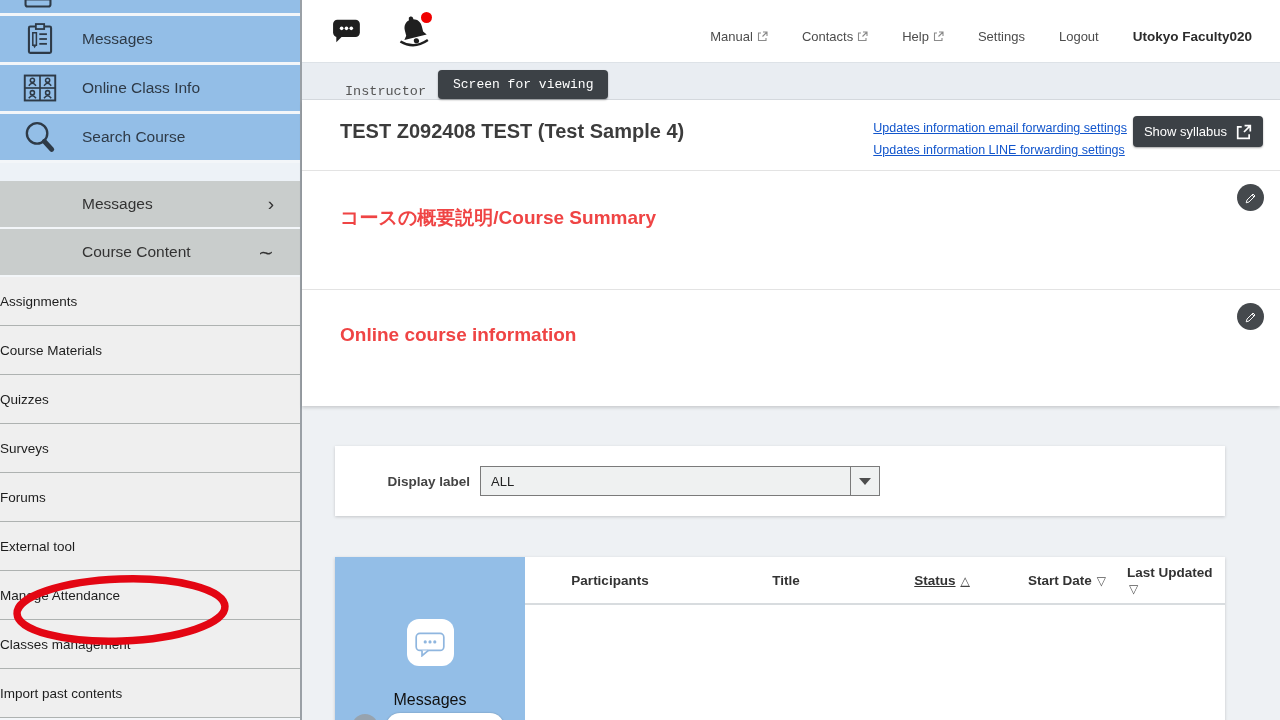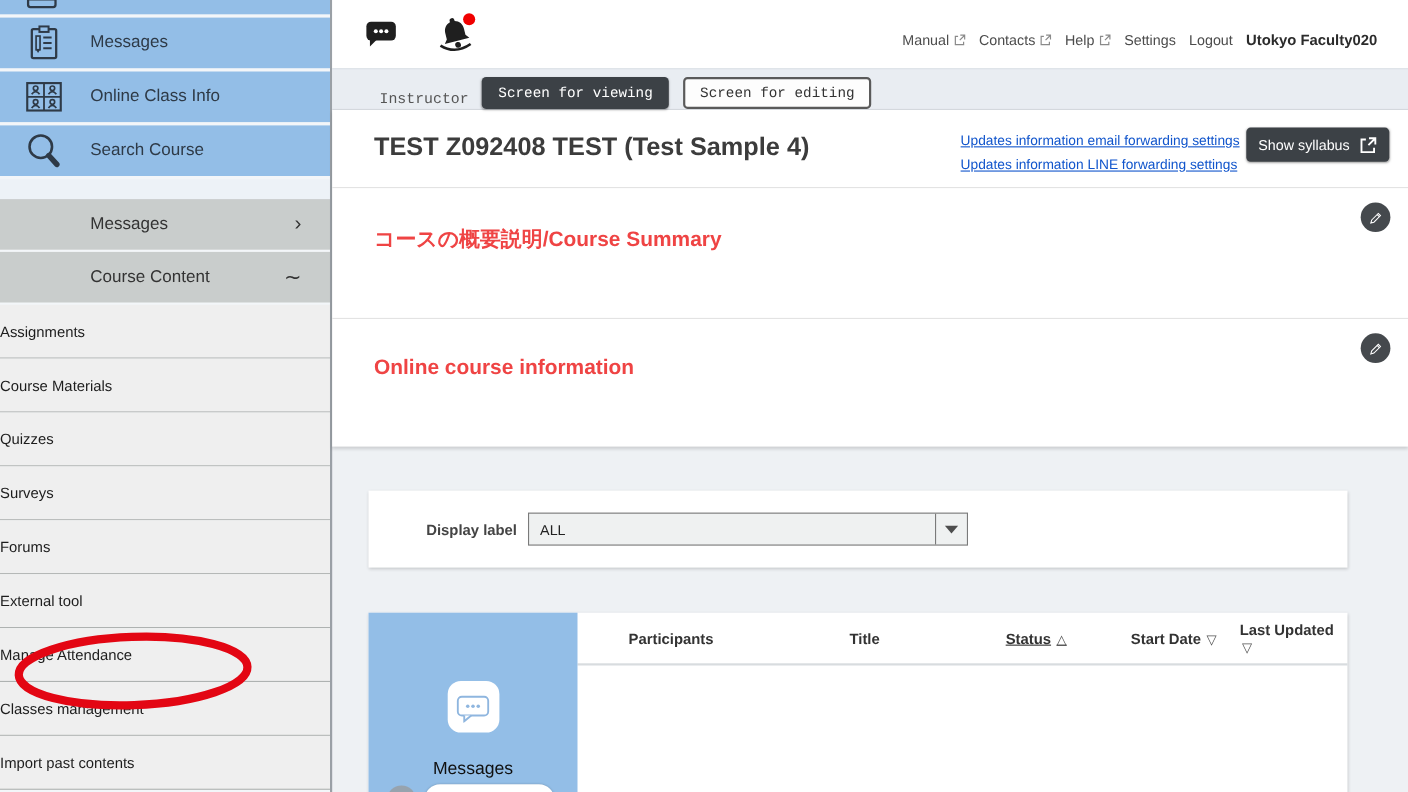--- a/index.html
+++ b/index.html
@@ -27,36 +27,36 @@
   .annotation-svg ellipse { fill:none; stroke:var(--annotation-red,#e30613); stroke-width:7.5px; }
 
   
   .main { position:absolute; left:302px; top:0; width:978px; height:720px; }
 
   .topbar { height:62px; background:#fff; display:flex; align-items:center; }
   .topbar .icons { display:flex; align-items:center; gap:34px; margin-left:30px; }
   .bell-wrap { position:relative; width:36px; height:42px; }
   .bell-dot { position:absolute; right:0px; top:2px; width:11px; height:11px; border-radius:50%;
               background:#f00000; }
-  .topnav { margin-left:auto; margin-right:28px; display:flex; gap:12px;margin-top:10px; }
+  .topnav { margin-left:auto; margin-right:28px; display:flex; gap:34px;margin-top:10px; }
   .topnav .navitem { font-size:13px; color:#4c4c4c; display:flex; align-items:center; gap:4px; cursor:pointer; }
   .topnav .user { font-size:13.5px; font-weight:bold; color:#2b2b2b; }
 
   .toolbar { height:38px; background:#e9edf2; border-top:1px solid #dde2e7; border-bottom:1px solid #d6dadf;
              display:flex; align-items:flex-end; padding-left:43px;font-family:Liberation Mono, monospace; }
   .role { font-size:13.5px; color:#555; margin-right:12px; }
   .tab-dark { background:var(--dark-button,#3c4146); color:#fff; font-size:13px; border:none; border-radius:4px;
               height:29px; padding:0 15px; box-shadow:0 1px 2px rgba(0,0,0,.35); cursor:pointer;
               font-family:inherit; }
   .tab-light { background:#fdfdfd; color:#333; font-size:13px; border:2px solid #5a5a5a; border-radius:4px;
                height:29px; padding:0 13px; margin-left:13px; cursor:pointer; font-family:inherit; }
 
   .panel { background:#fff; box-shadow:0 2px 3px rgba(0,0,0,.15); }
   .title-row { height:70px; display:flex; padding:0 17px 0 38px; }
-  .course-title { font-size:23px; font-weight:bold; color:#3c3c3c; margin-top:20px; flex:1; }
+  .course-title { font-size:20px; font-weight:bold; color:#3c3c3c; margin-top:20px; flex:1; }
   .fwd-links { display:flex; flex-direction:column; margin-top:17px; margin-right:6px; }
   .fwd-links a { font-size:12.5px; color:var(--link-blue,#1155cc); text-decoration:underline;
                  line-height:22px; white-space:nowrap; }
   .syllabus-btn { margin-top:16px; height:31px; background:var(--dark-button,#3c4146); color:#fff;
                   border:none; border-radius:4px; font-size:13px; padding:0 11px; display:flex;
                   align-items:center; gap:9px; box-shadow:0 1px 2px rgba(0,0,0,.35); cursor:pointer;
                   font-family:inherit; }
   .divider { height:1px; background:#e3e3e3; }
   .section { position:relative; padding:22px 0 0 38px; }
   .sec1 { height:118px; }
@@ -256,21 +256,20 @@
         <span class="navitem">
           <span>Logout</span>
         </span>
         <span class="user">Utokyo Faculty020</span>
       </div>
     </div>
 
     <div class="toolbar">
       <span class="role">Instructor</span>
       <button class="tab-dark">Screen for viewing</button>
-      <button class="tab-light">Screen for editing</button>
     </div>
 
     <div class="panel">
       <div class="title-row">
         <div class="course-title">TEST Z092408 TEST (Test Sample 4)</div>
         <div class="fwd-links">
           <a href="#">Updates information email forwarding settings</a>
           <a href="#">Updates information LINE forwarding settings</a>
         </div>
         <button class="syllabus-btn">

